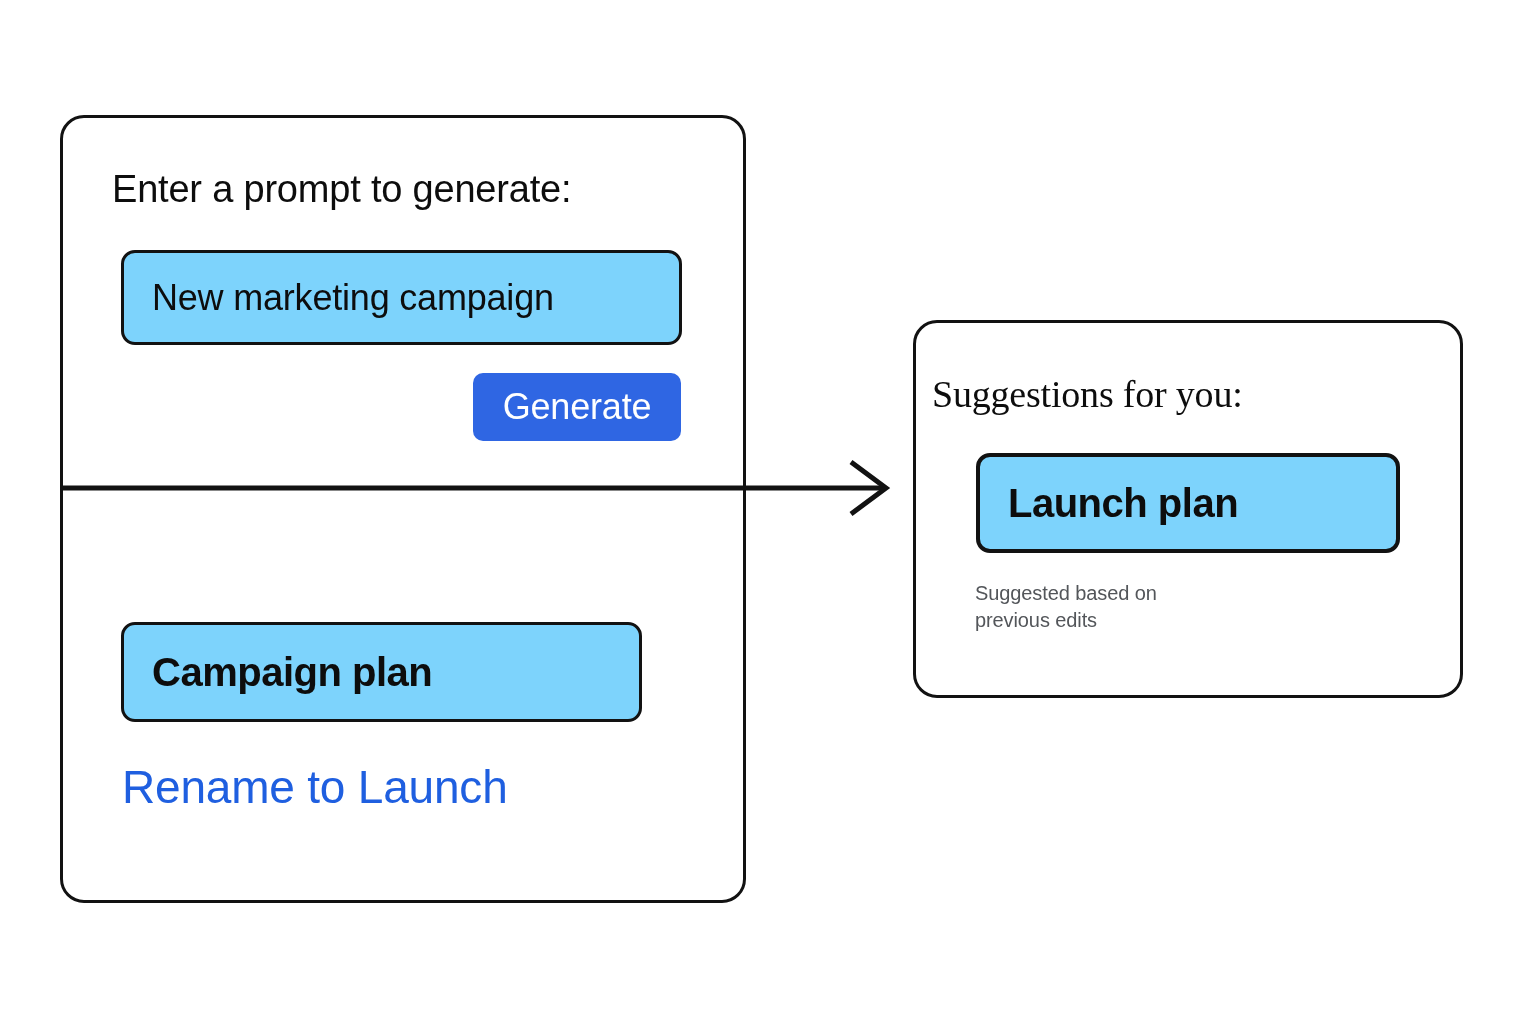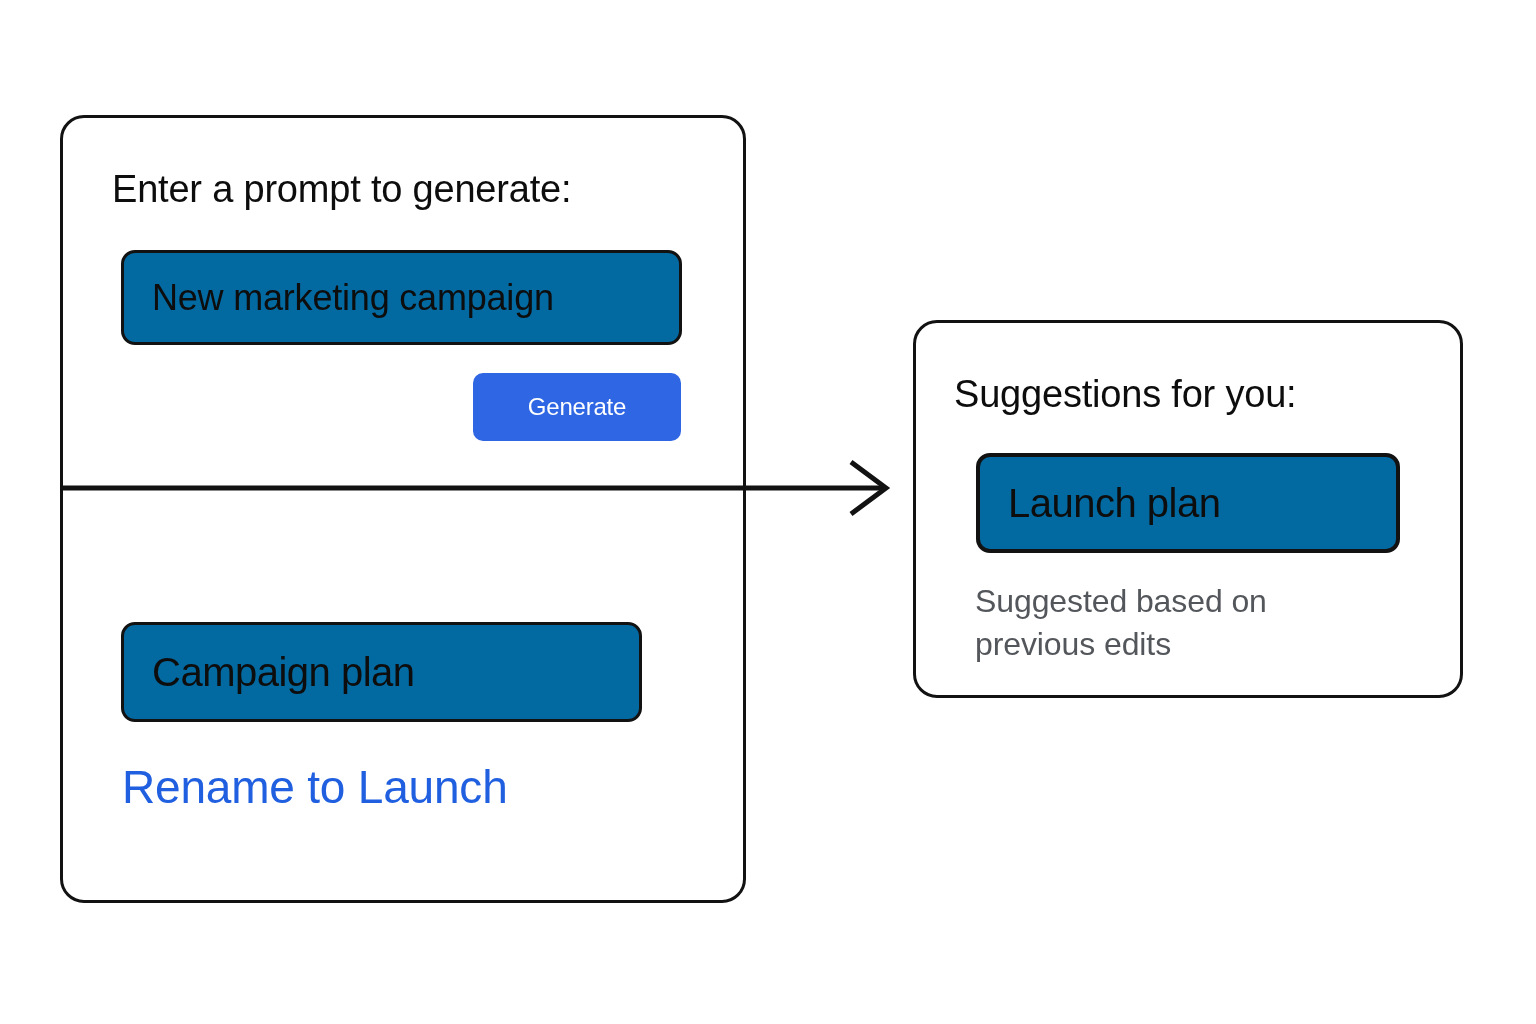--- a/index.html
+++ b/index.html
@@ -48,43 +48,43 @@
     position: absolute;
     font-size: 38px;
     font-weight: 400;
     letter-spacing: -0.2px;
     color: #0d0d0d;
     white-space: nowrap;
     line-height: 1;
   }
   #prompt-heading { left: 112px; top: 170px; }
   #template-heading { left: 122px; top: 544px; }
-  #suggestions-heading { left: 954px; top: 375px; }
+  #suggestions-heading { left: 932px; top: 375px; font-family: Liberation Serif, serif; }
 
   
   .field-box {
     position: absolute;
-    background: #0369a1;
+    background: #7dd3fc;
     border: 3px solid #121212;
     border-radius: 14px;
     box-sizing: border-box;
     display: flex;
     align-items: center;
   }
   .field-text {
     padding-left: 28px;
     font-size: 36px;
     font-weight: 400;
     letter-spacing: -0.2px;
     color: #0d0d0d;
     white-space: nowrap;
     line-height: 1;
   }
   .field-text.strong {
-    font-weight: 400;
+    font-weight: 700;
     font-size: 40px;
     letter-spacing: -0.5px;
   }
 
   #prompt-input {
     left: 121px;
     top: 250px;
     width: 561px;
     height: 95px;
   }
@@ -107,21 +107,21 @@
     position: absolute;
     left: 473px;
     top: 373px;
     width: 208px;
     height: 68px;
     background: #2f66e3;
     border: none;
     border-radius: 10px;
     color: #ffffff;
     font-family: "Liberation Sans", sans-serif;
-    font-size: 24px;
+    font-size: 36px;
     font-weight: 400;
     letter-spacing: -0.2px;
     line-height: 1;
     padding: 0;
     cursor: pointer;
     display: flex;
     align-items: center;
     justify-content: center;
   }
 
@@ -139,21 +139,21 @@
     line-height: 1;
     cursor: pointer;
   }
 
   
   #suggestion-note {
     position: absolute;
     left: 975px;
     top: 580px;
     width: 360px;
-    font-size: 32px;
+    font-size: 20px;
     font-weight: 400;
     letter-spacing: -0.1px;
     line-height: 1.35;
     color: #53565a;
     white-space: pre-line;
   }
 
   
   #flow-arrow {
     position: absolute;

